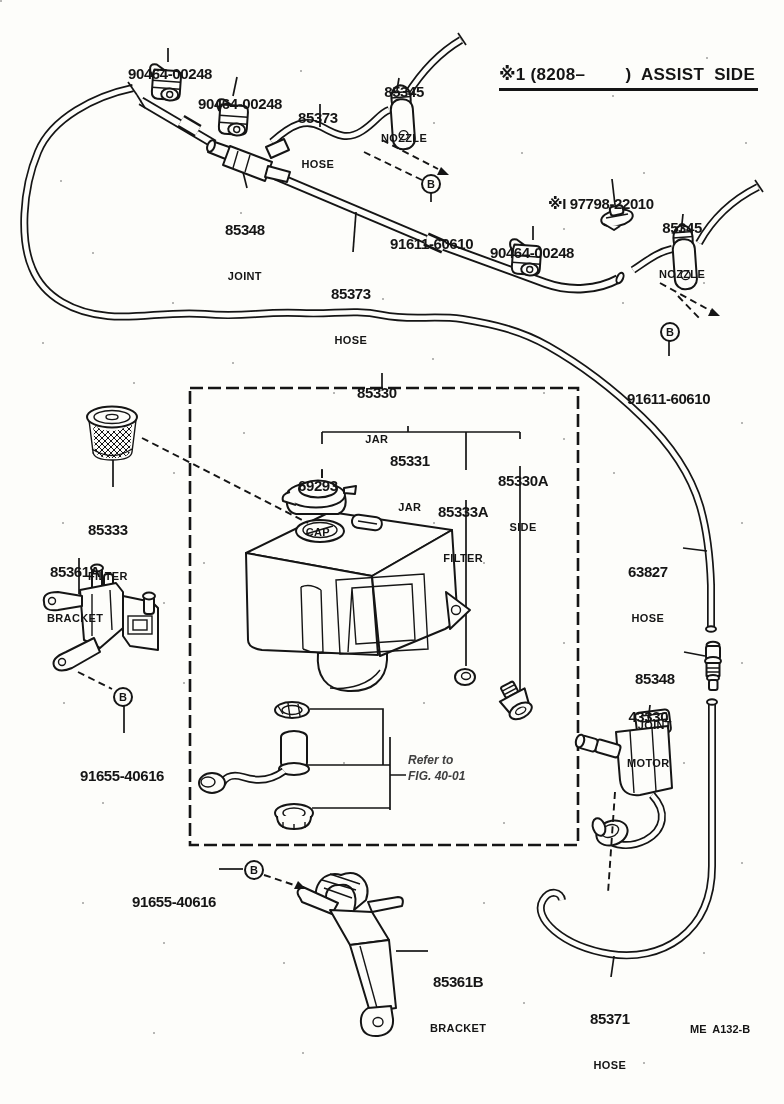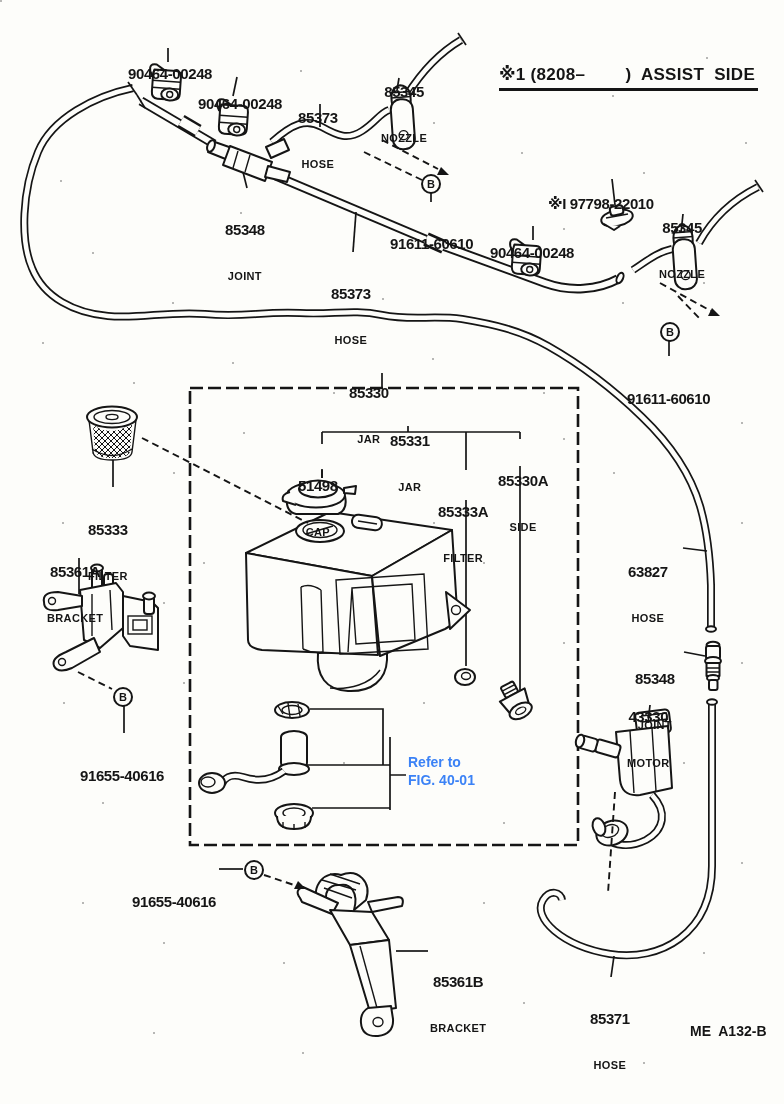--- a/index.html
+++ b/index.html
@@ -4,23 +4,23 @@
 <style>
   html,body{margin:0;padding:0;background:#e8e8e8;}
   #stage{position:relative;width:784px;height:1104px;background:#fdfdfa;overflow:hidden;
          font-family:"Liberation Sans","DejaVu Sans",sans-serif;}
   #stage svg{position:absolute;left:0;top:0;z-index:1;}
   .plabel{position:absolute;color:#151515;font-weight:700;line-height:1.04;white-space:pre;z-index:3;text-align:center;}
   .pnum{display:block;font-size:15px;letter-spacing:-0.4px;}
   .pname{display:block;font-size:11px;letter-spacing:0.35px;}
   .note{position:absolute;left:499px;top:64px;z-index:3;color:#151515;font-size:17px;font-weight:700;
         letter-spacing:0.3px;border-bottom:3px solid #151515;padding:0 3px 3px 0;white-space:pre;}
-  .refer{position:absolute;left:408px;top:753px;z-index:3;color:#3b82f6;font-weight:700;font-size:14px;
-         line-height:1.3;white-space:pre;}
-  .code{position:absolute;left:690px;top:1023px;z-index:3;color:#151515;font-weight:700;font-size:14px;white-space:pre;}
+  .refer{position:absolute;left:408px;top:753px;z-index:3;color:#404040;font-weight:700;font-size:12px;
+         line-height:1.3;white-space:pre;font-style:italic;}
+  .code{position:absolute;left:690px;top:1023px;z-index:3;color:#151515;font-weight:700;font-size:11px;white-space:pre;}
   .speckle{position:absolute;left:0;top:0;width:2px;height:2px;border-radius:50%;background:#444;opacity:.5;z-index:0;
     box-shadow:60px 180px 0 0 #444,240px 212px 0 0 #444,92px 252px 0 0 #444,300px 70px 0 0 #444,
     433px 122px 0 0 #444,521px 152px 0 0 #444,612px 95px 0 0 #444,706px 57px 0 0 #444,745px 142px 0 0 #444,
     172px 302px 0 0 #444,382px 298px 0 0 #444,483px 262px 0 0 #444,563px 228px 0 0 #444,643px 172px 0 0 #444,
     42px 342px 0 0 #444,133px 382px 0 0 #444,232px 362px 0 0 #444,333px 392px 0 0 #444,432px 358px 0 0 #444,
     543px 392px 0 0 #444,622px 302px 0 0 #444,703px 282px 0 0 #444,92px 452px 0 0 #444,173px 472px 0 0 #444,
     243px 432px 0 0 #444,563px 438px 0 0 #444,613px 472px 0 0 #444,741px 422px 0 0 #444,62px 522px 0 0 #444,
     163px 602px 0 0 #444,203px 562px 0 0 #444,433px 522px 0 0 #444,483px 562px 0 0 #444,741px 522px 0 0 #444,
     63px 702px 0 0 #444,183px 682px 0 0 #444,423px 702px 0 0 #444,563px 642px 0 0 #444,741px 662px 0 0 #444,
     102px 802px 0 0 #444,203px 782px 0 0 #444,343px 762px 0 0 #444,503px 822px 0 0 #444,683px 762px 0 0 #444,
@@ -374,30 +374,30 @@
     <span class="pname"></span>
   </div>
   <div class="plabel" style="left:331px;top:253px">
     <span class="pnum">85373</span>
     <span class="pname">HOSE</span>
   </div>
   <div class="plabel" style="left:627px;top:358px">
     <span class="pnum">91611-60610</span>
     <span class="pname"></span>
   </div>
-  <div class="plabel" style="left:349px;top:352px">
+  <div class="plabel" style="left:357px;top:352px">
     <span class="pnum">85330</span>
     <span class="pname">JAR</span>
   </div>
-  <div class="plabel" style="left:390px;top:400px">
+  <div class="plabel" style="left:390px;top:420px">
     <span class="pnum">85331</span>
     <span class="pname">JAR</span>
   </div>
   <div class="plabel" style="left:298px;top:445px">
-    <span class="pnum">51498</span>
+    <span class="pnum">69293</span>
     <span class="pname">CAP</span>
   </div>
   <div class="plabel" style="left:498px;top:440px">
     <span class="pnum">85330A</span>
     <span class="pname">SIDE</span>
   </div>
   <div class="plabel" style="left:438px;top:471px">
     <span class="pnum">85333A</span>
     <span class="pname">FILTER</span>
   </div>

